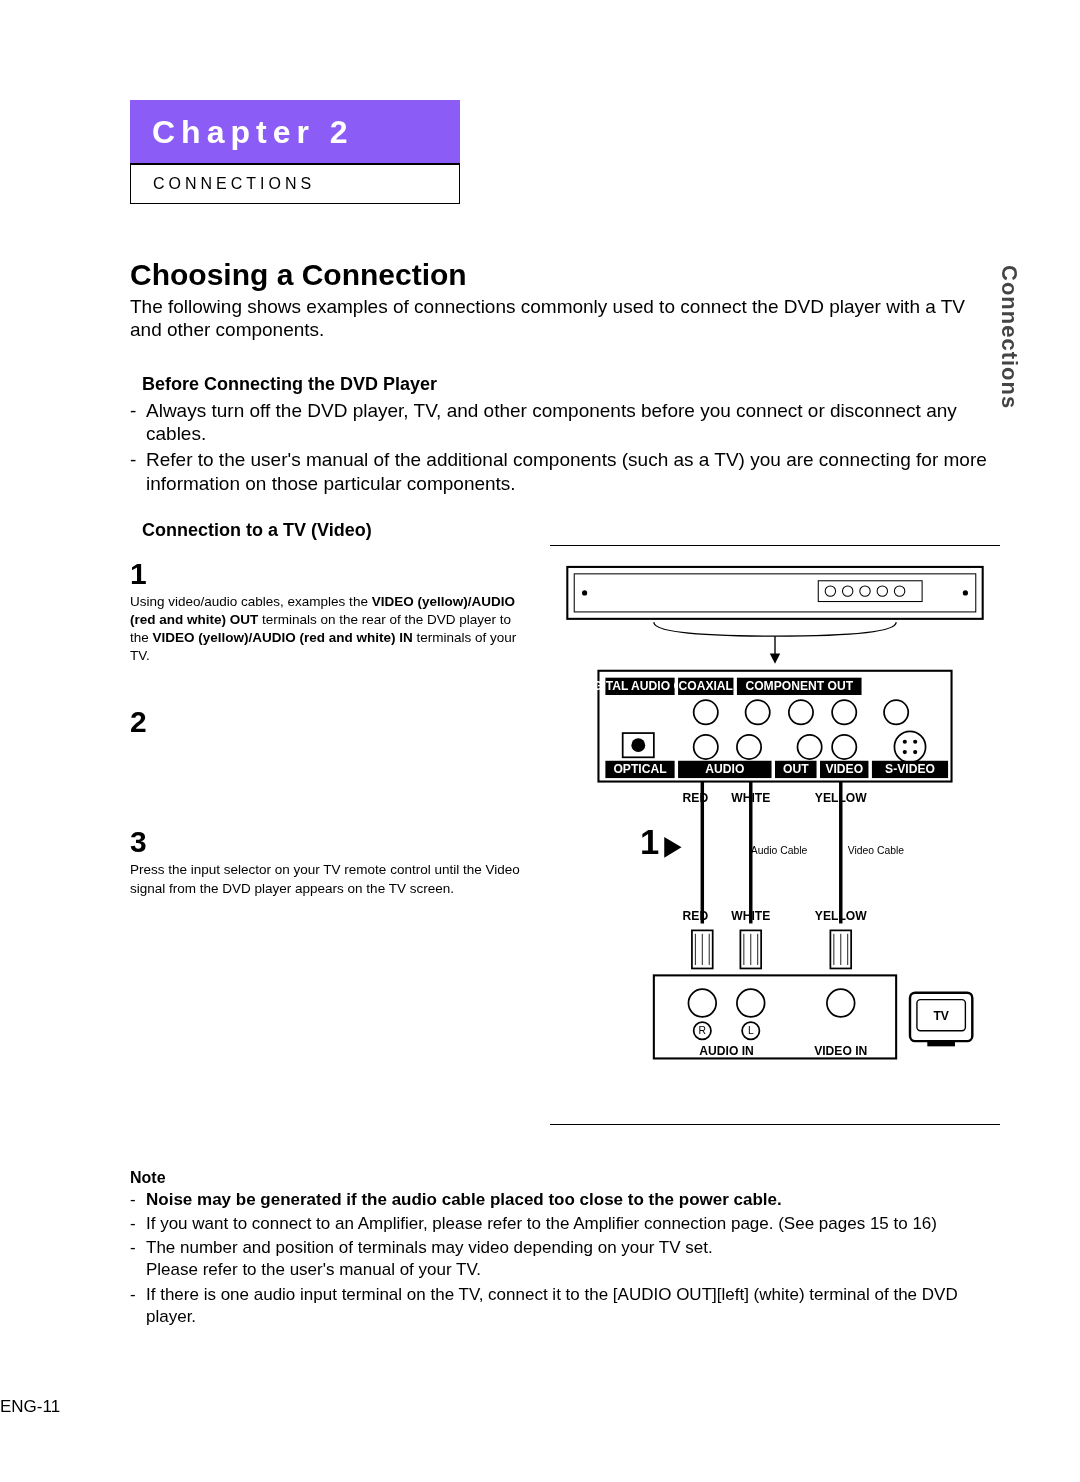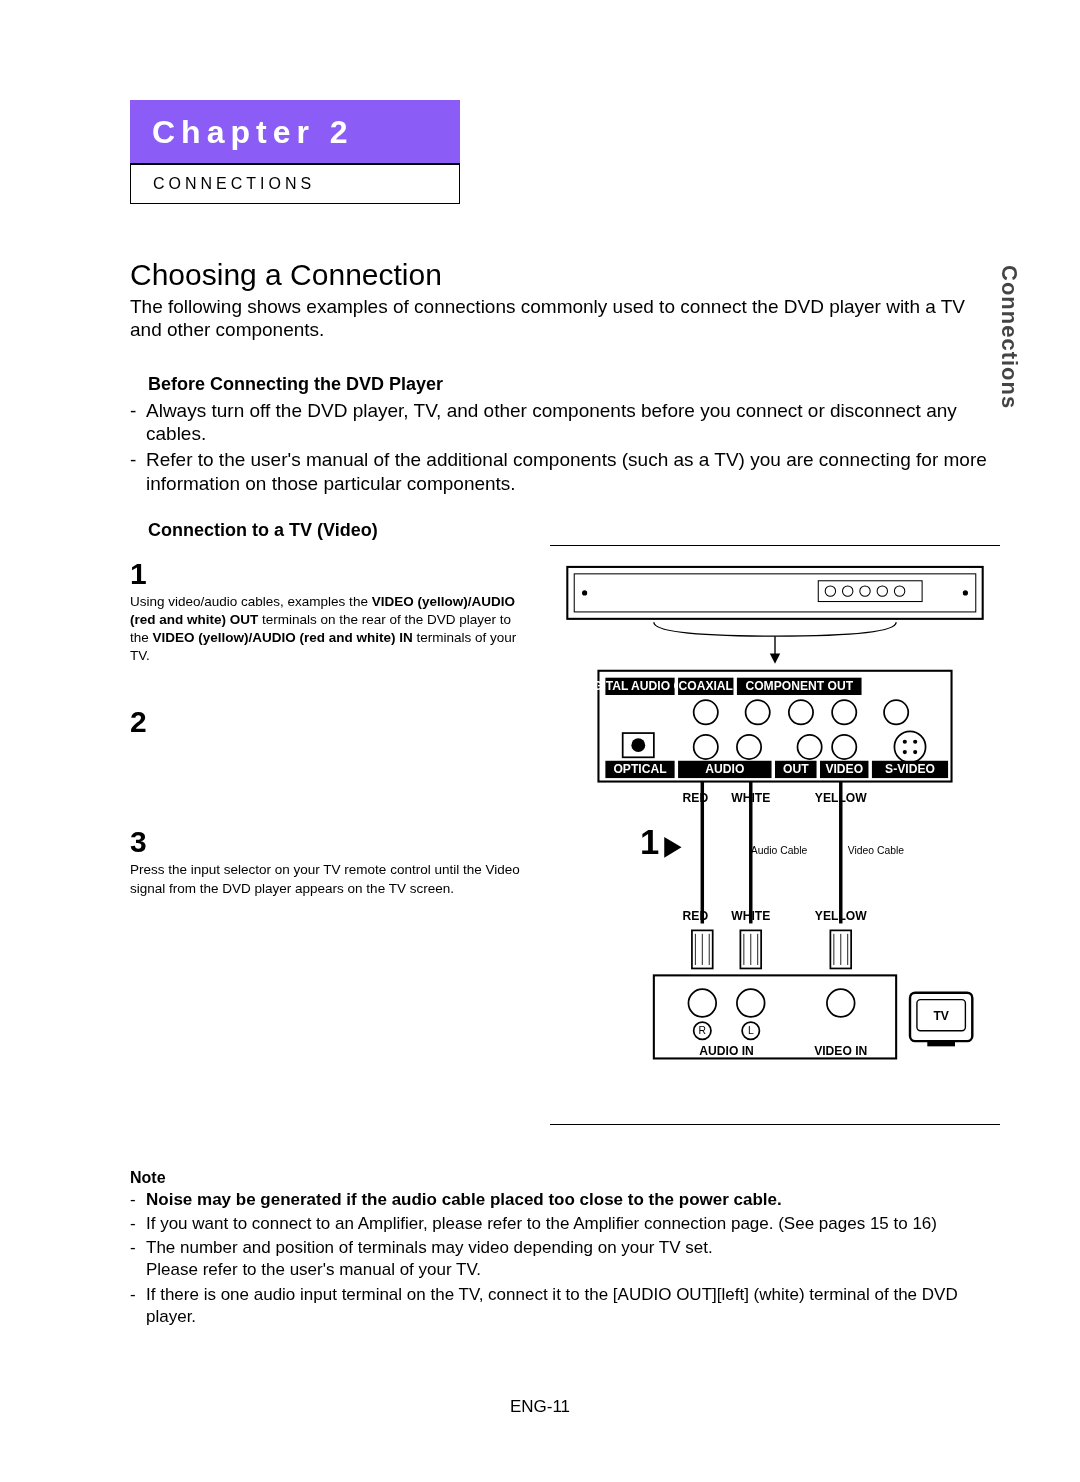--- a/index.html
+++ b/index.html
@@ -41,32 +41,32 @@
     right: 58px;
     top: 265px;
     writing-mode: vertical-rl;
     font-weight: bold;
     font-size: 22px;
     letter-spacing: 1px;
     color: #444;
   }
   h1.section-title {
     font-size: 30px;
-    font-weight: normal;
+    font-weight: bold;
     margin: 54px 0 4px 0;
   }
   p.intro {
     font-size: 19px;
     line-height: 1.2;
     margin: 4px 0 32px 0;
   }
   h2.sub {
     font-size: 18px;
     font-weight: bold;
-    margin: 24px 0 4px 18px;
+    margin: 24px 0 4px 12px;
   }
   .bullets {
     font-size: 19px;
     line-height: 1.25;
     margin: 0 0 16px 0;
   }
   .bullets .row { display:flex; margin-bottom:2px; }
   .bullets .dash { width: 16px; flex: none; }
   .two-col {
     display: flex;
@@ -102,21 +102,20 @@
     line-height: 1.3;
   }
   .notes .row { display:flex; margin-bottom:2px; }
   .notes .dash { width: 16px; flex:none; }
   .notes b { font-weight: bold; }
   .page-num {
     position: absolute;
     bottom: 65px;
     left: 0;
     width: 100%;
-    text-align: center;
     font-size: 17px;
   }
   
   .dlabel { font: 7px Arial; font-weight: bold; fill:#000; }
   .dlabel-w { font: 7px Arial; font-weight: bold; fill:#fff; }
   .dsmall { font: 6px Arial; fill:#000; }
 </style>
 </head>
 <body>
 

